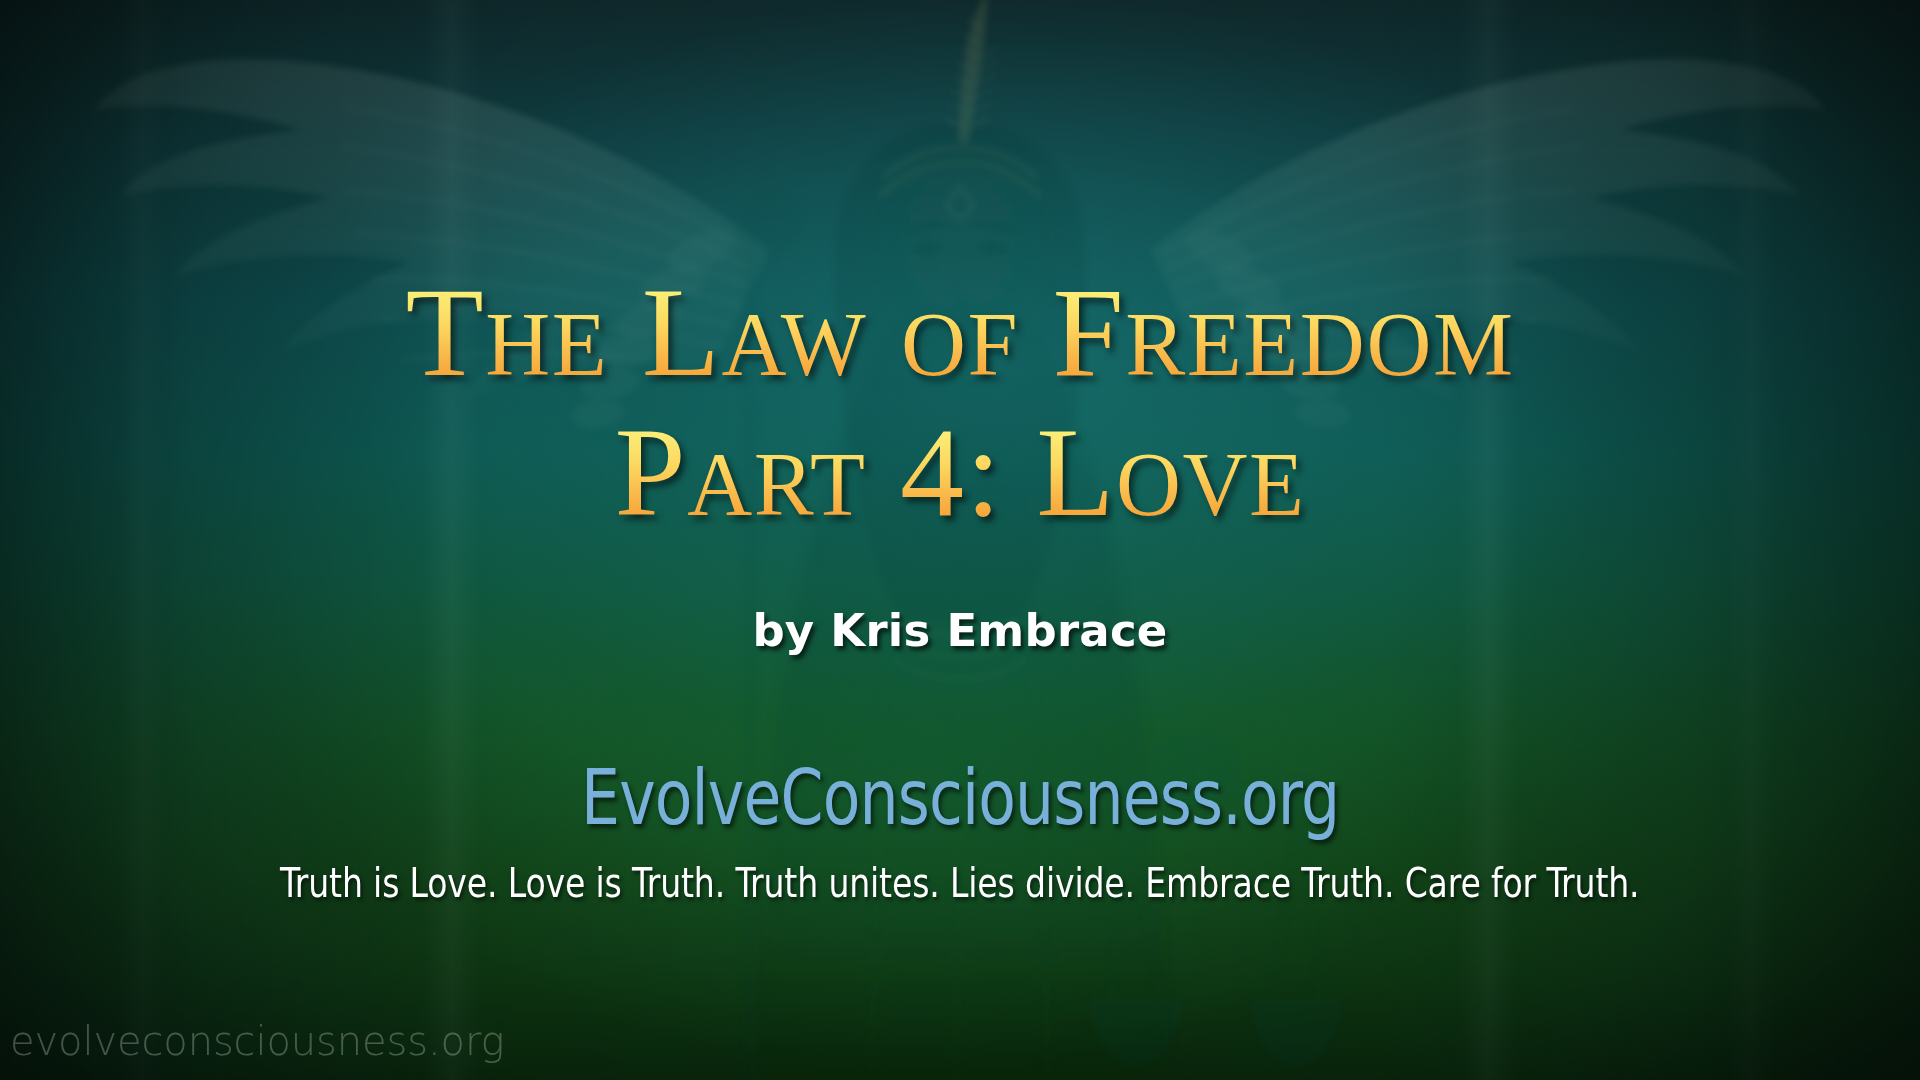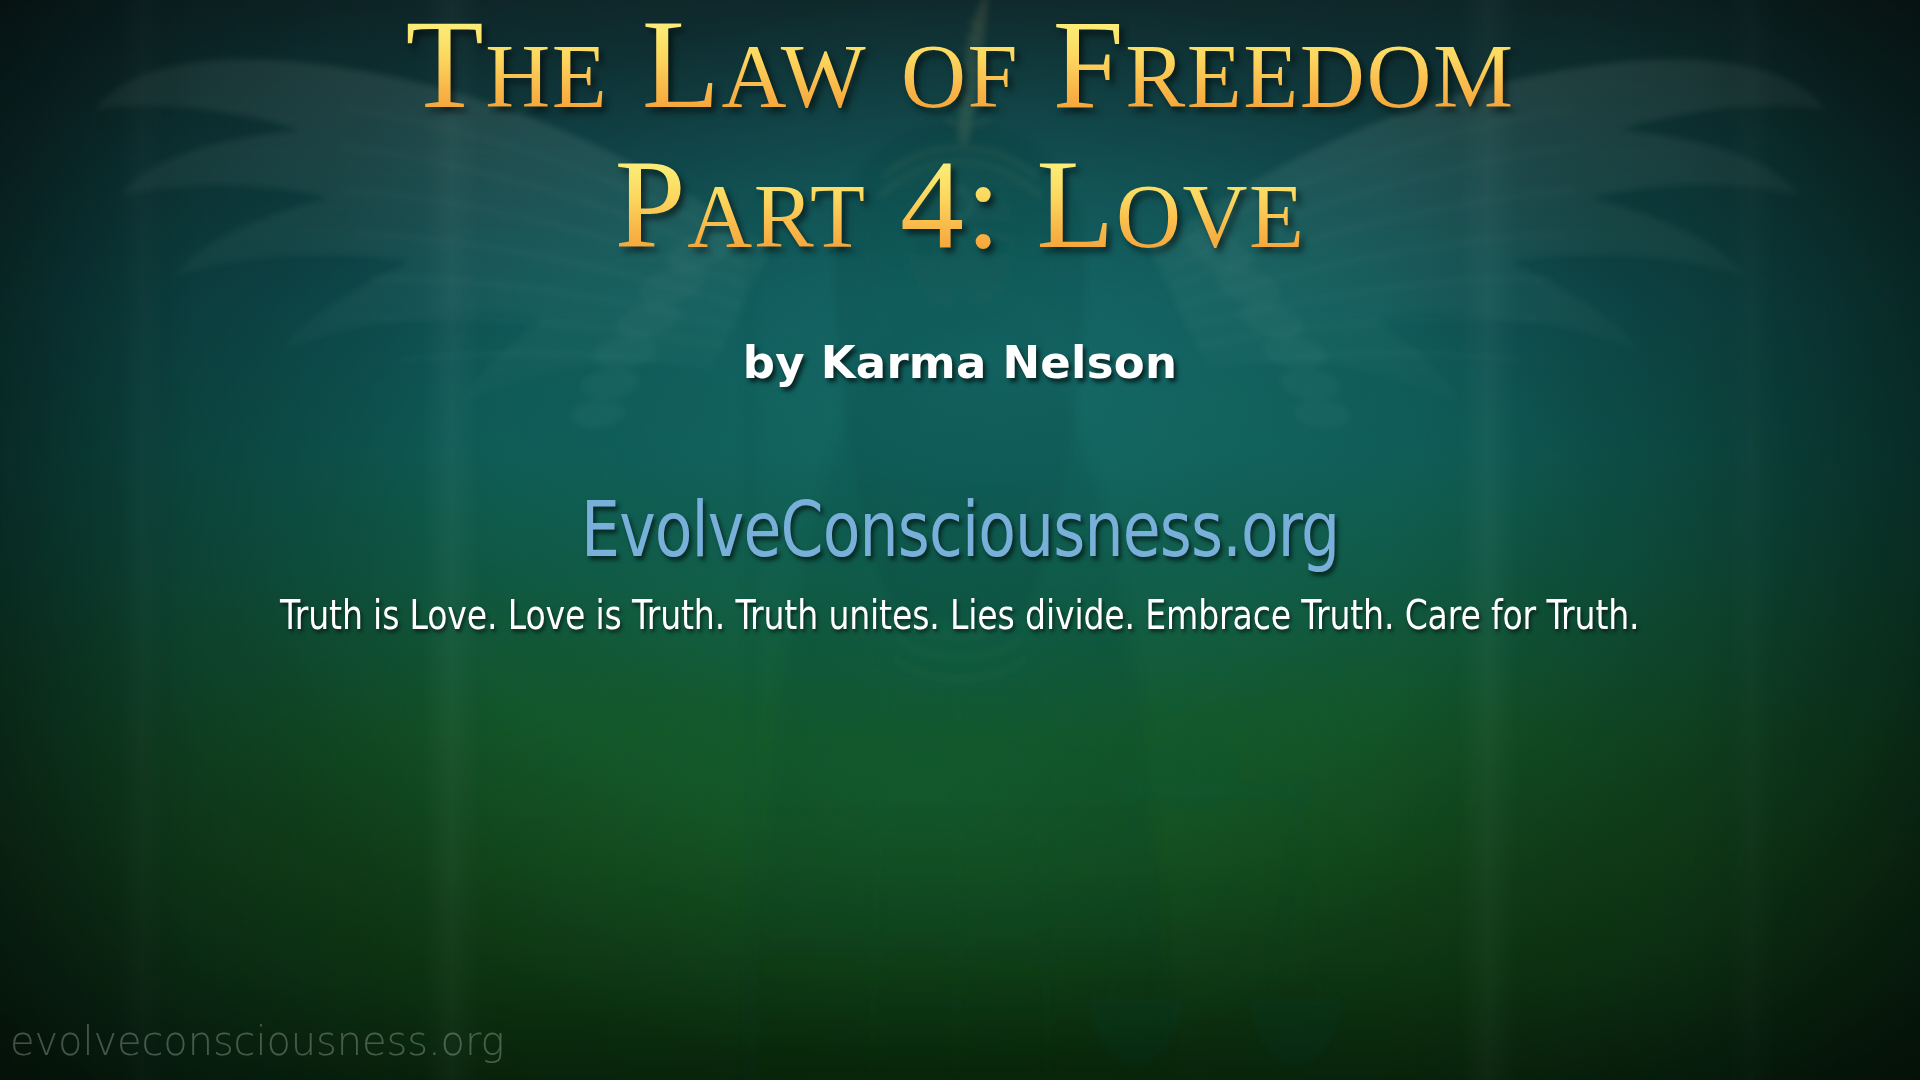--- a/index.html
+++ b/index.html
@@ -127,20 +127,21 @@
         #f59e32 92%,
         #f0922a 100%);
     -webkit-background-clip: text;
     background-clip: text;
     color: transparent;
     -webkit-text-fill-color: transparent;
     filter: drop-shadow(4px 5px 3px rgba(0,0,0,0.55));
   }
   #title-line-1 {
     font-size: 128px;
+    margin-top: 268px;
   }
   #title-line-2 {
     font-size: 128px;
     margin-top: 12px;
   }
 
   
   #author {
     margin-top: 68px;
     font-family: "DejaVu Sans", "Liberation Sans", sans-serif;
@@ -393,21 +394,21 @@
   <div id="bg-pillars" class="bg-layer"></div>
   <div id="bg-sidewash" class="bg-layer"></div>
   <div id="bg-vignette" class="bg-layer"></div>
 
   <div id="content">
 
     <div id="title-line-1" class="title-line">The Law of Freedom</div>
 
     <div id="title-line-2" class="title-line">Part 4: Love</div>
 
-    <div id="author">by Karma Nelson</div>
+    <div id="author">by Kris Embrace</div>
 
     <div id="site-url">EvolveConsciousness.org</div>
 
     <div id="tagline">Truth is Love. Love is Truth. Truth unites. Lies divide. Embrace Truth. Care for Truth.</div>
   </div>
 
   <div id="watermark">evolveconsciousness.org</div>
 
 </div>
 

